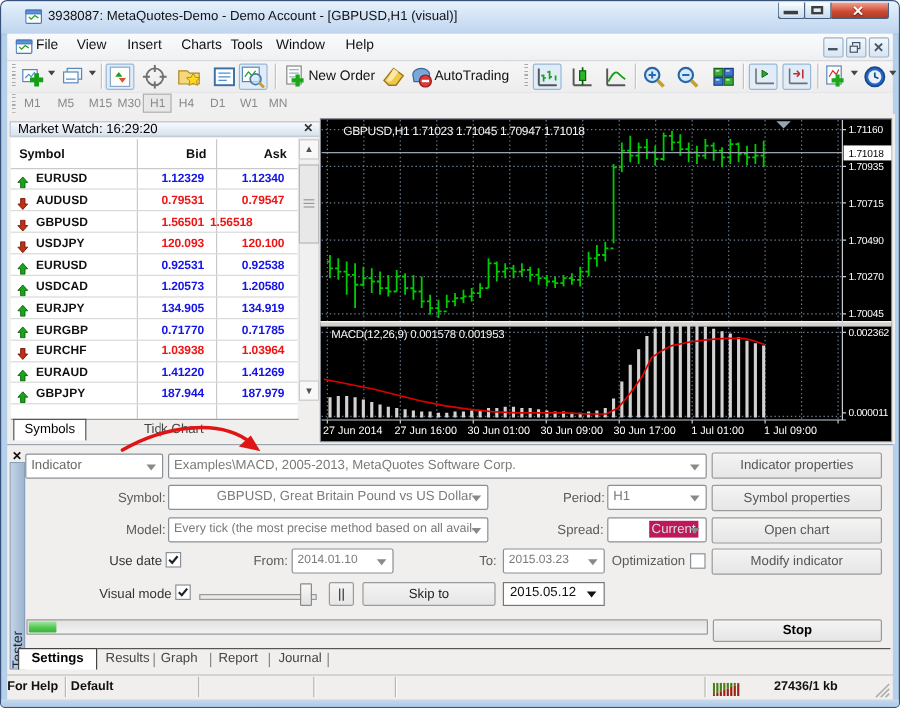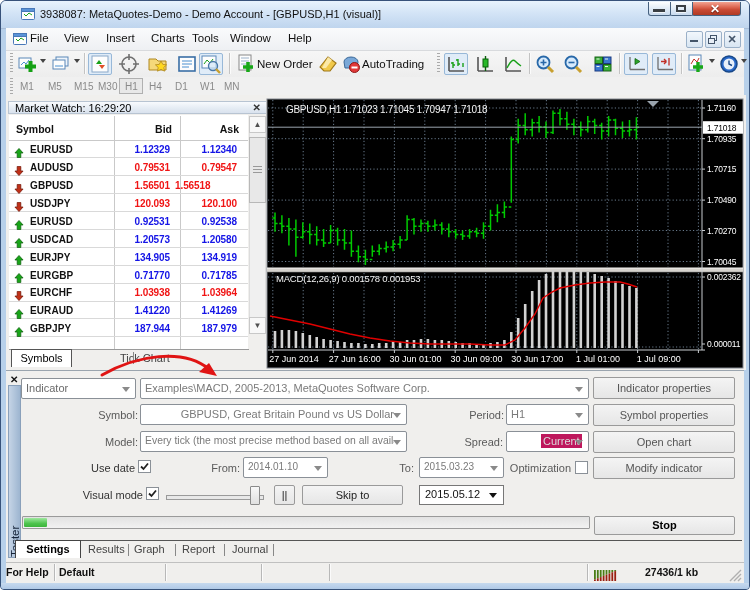--- a/index.html
+++ b/index.html
@@ -394,21 +394,21 @@
 <div style="position:absolute;left:575px;top:461px;width:13px;height:13px;background:#fff;border:1px solid #8a9097;box-sizing:border-box;"></div>
 <div style="position:absolute;left:593px;top:457px;width:142px;height:22px;background:linear-gradient(#f4f4f4,#e6e6e6);border:1px solid #9a9a9a;border-radius:2px;box-sizing:border-box;text-align:center;font:11px 'Liberation Sans',sans-serif;color:#555;line-height:20px;">Modify indicator</div>
 <div style="position:absolute;left:-7px;top:489px;width:150px;text-align:right;font:11px 'Liberation Sans',sans-serif;color:#333;">Visual mode</div>
 <div style="position:absolute;left:146px;top:487px;width:13px;height:13px;background:#fff;border:1px solid #8a9097;box-sizing:border-box;"></div>
 <svg width="11" height="11" style="position:absolute;left:147px;top:488px" viewBox="0 0 11 11">
     <path d="M2 5.5 L4.5 8 L9 2.5" stroke="#222" stroke-width="1.8" fill="none"></path>
   </svg>
 <div style="position:absolute;left:166px;top:495px;width:96px;height:3px;background:#e8e8e8;border:1px solid #9a9a9a;"></div>
 <div style="position:absolute;left:250px;top:486px;width:10px;height:19px;background:linear-gradient(#f8f8f8,#e0e0e0);border:1px solid #8a8a8a;box-sizing:border-box;border-radius:1px;"></div>
 <div style="position:absolute;left:274px;top:485px;width:21px;height:20px;background:linear-gradient(#f4f4f4,#e6e6e6);border:1px solid #9a9a9a;border-radius:2px;box-sizing:border-box;text-align:center;font:11px 'Liberation Sans',sans-serif;color:#222;line-height:18px;">||</div>
-<div style="position:absolute;left:302px;top:485px;width:101px;height:20px;background:linear-gradient(#f4f4f4,#e6e6e6);border:1px solid #9a9a9a;border-radius:2px;box-sizing:border-box;text-align:center;font:11px 'Liberation Sans',sans-serif;color:#222;line-height:18px;">Skip to</div>
+<div style="position:absolute;left:302px;top:485px;width:111px;height:20px;background:linear-gradient(#f4f4f4,#e6e6e6);border:1px solid #9a9a9a;border-radius:2px;box-sizing:border-box;text-align:center;font:11px 'Liberation Sans',sans-serif;color:#222;line-height:18px;">Skip to</div>
 <div style="position:absolute;left:419px;top:485px;width:85px;height:20px;background:#fff;border:1px solid #777;box-sizing:border-box;"></div>
 <div style="position:absolute;left:425px;top:488px;font:11px 'Liberation Sans',sans-serif;color:#111;">2015.05.12</div>
 <div style="position:absolute;left:489px;top:493px;width:0;height:0;border:4px solid transparent;border-top:5px solid #111;"></div>
 <div style="position:absolute;left:22px;top:516px;width:568px;height:13px;background:linear-gradient(#e2e2e2,#f2f2f2);border:1px solid #9a9a9a;box-sizing:border-box;border-radius:1px;"></div>
 <div style="position:absolute;left:24px;top:518px;width:23px;height:9px;background:linear-gradient(#9fe89f,#4ec44e 60%,#3cb43c);border-radius:1px;"></div>
 <div style="position:absolute;left:594px;top:516px;width:141px;height:19px;background:linear-gradient(#f4f4f4,#e6e6e6);border:1px solid #9a9a9a;border-radius:2px;box-sizing:border-box;text-align:center;font:bold 11px 'Liberation Sans',sans-serif;color:#000;line-height:17px;">Stop</div>
 <div style="position:absolute;left:22px;top:540px;width:720px;height:1px;background:#555;"></div>
 <div style="position:absolute;left:15px;top:540px;width:66px;height:18px;background:#fff;border:1px solid #444;border-bottom:none;box-sizing:border-box;text-align:center;font:bold 11px 'Liberation Sans',sans-serif;padding-top:2px;color:#000;">Settings</div>
 <div style="position:absolute;left:88px;top:543px;font:11px 'Liberation Sans',sans-serif;color:#444;">Results</div>
 <div style="position:absolute;left:134px;top:543px;font:11px 'Liberation Sans',sans-serif;color:#444;">Graph</div>

